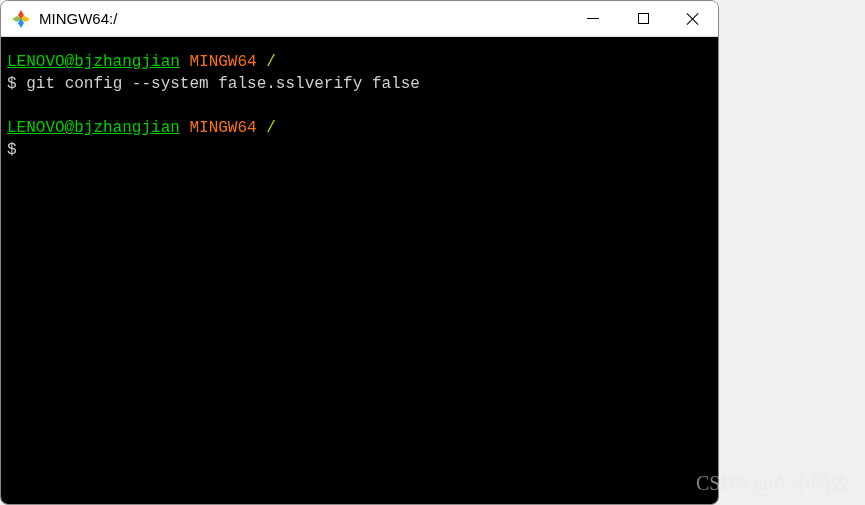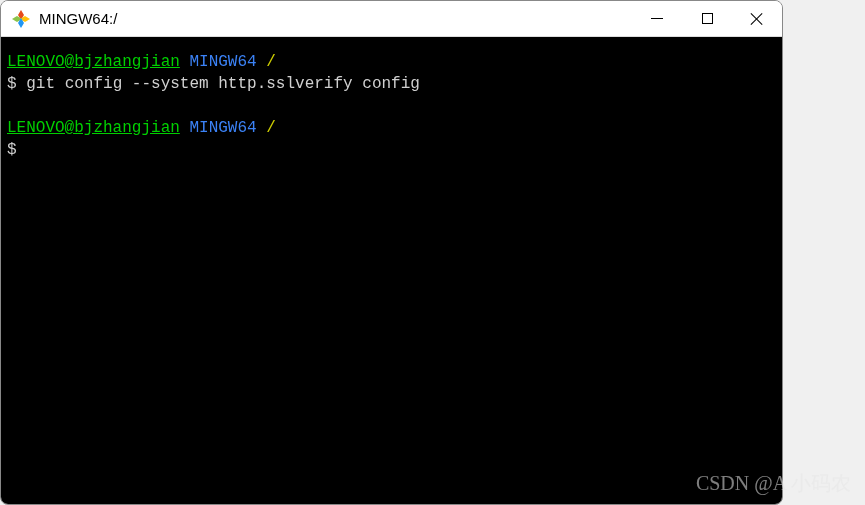--- a/index.html
+++ b/index.html
@@ -9,21 +9,21 @@
     }
     body {
       width: 865px;
       height: 505px;
       background: #f0f0f0;
       font-family: "Segoe UI", Arial, sans-serif;
       overflow: hidden;
       position: relative;
     }
     .window {
-      width: 783px;
+      width: 719px;
       height: 505px;
       background: #ffffff;
       border: 1px solid #888;
       border-radius: 8px;
       overflow: hidden;
       display: flex;
       flex-direction: column;
     }
     .titlebar {
       height: 36px;
@@ -92,21 +92,21 @@
       background: #000000;
       padding: 14px 6px 6px 6px;
       font-family: "Consolas", "Courier New", monospace;
       font-size: 16px;
       line-height: 22px;
       color: #c0c0c0;
       overflow: hidden;
       white-space: pre;
     }
     .t-green { color: #00d000; text-decoration: underline; }
-    .t-magenta { color: #3b82f6; }
+    .t-magenta { color: #f97316; }
     .t-yellow { color: #d0d000; }
     .t-white { color: #d0d0d0; }
     .watermark {
       position: absolute;
       right: 14px;
       bottom: 8px;
       font-size: 20px;
       color: rgba(230,230,230,0.55);
       font-family: Liberation Serif, serif;
       pointer-events: none;
@@ -132,19 +132,19 @@
       </button>
       <button class="win-btn">
         <span class="maximize-glyph"></span>
       </button>
       <button class="win-btn close">
         <span class="close-glyph"></span>
       </button>
     </div>
   </div>
   <div class="terminal"><span class="t-green">LENOVO@bjzhangjian</span> <span class="t-magenta">MINGW64</span> <span class="t-yellow">/</span>
-<span class="t-white">$</span> <span class="t-white">git config --system http.sslverify config</span>
+<span class="t-white">$</span> <span class="t-white">git config --system false.sslverify false</span>
 <span></span>
 <span class="t-green">LENOVO@bjzhangjian</span> <span class="t-magenta">MINGW64</span> <span class="t-yellow">/</span>
 <span class="t-white">$</span><span class="t-white"></span></div>
 </div>
 
 <div class="watermark">CSDN @A 小码农</div>
 
 </body></html>

